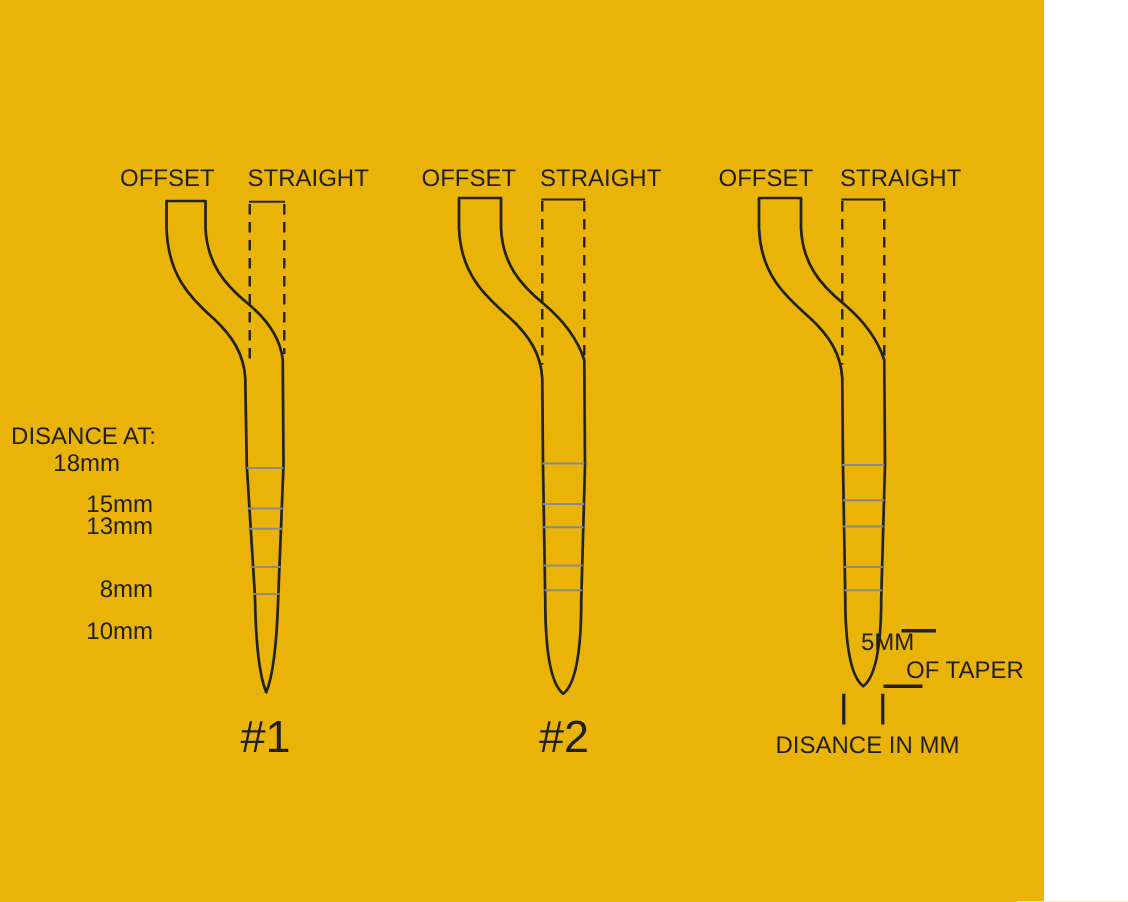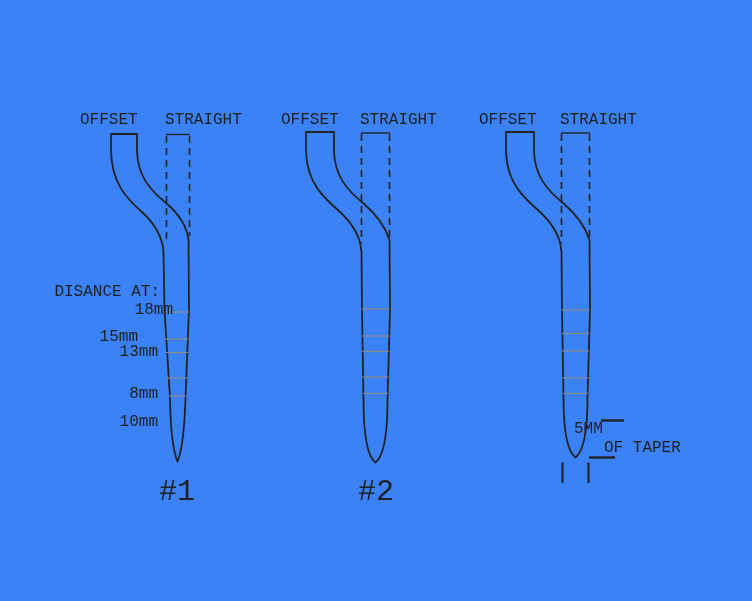--- a/index.html
+++ b/index.html
@@ -2,25 +2,25 @@
 <html><head>
 <meta charset="utf-8">
 <style>
   html, body {
     margin: 0;
     padding: 0;
     background: #ffffff;
   }
   .canvas {
     position: relative;
-    width: 752px;
+    width: 696px;
     height: 601px;
-    background: #3b82f6;
+    background: #eab308;
     overflow: hidden;
-    font-family: Liberation Mono, monospace;
+    font-family: Liberation Sans, sans-serif;
     color: #1f1f1f;
   }
   .canvas svg {
     position: absolute;
     left: 0;
     top: 0;
   }
   .lbl {
     position: absolute;
     font-size: 16px;
@@ -131,26 +131,27 @@
   <div class="lbl" style="left:80px;  top:112px;">OFFSET</div>
   <div class="lbl" style="left:165px; top:112px;">STRAIGHT</div>
 
   <div class="lbl" style="left:281px; top:112px;">OFFSET</div>
   <div class="lbl" style="left:360px; top:112px;">STRAIGHT</div>
 
   <div class="lbl" style="left:479px; top:112px;">OFFSET</div>
   <div class="lbl" style="left:560px; top:112px;">STRAIGHT</div>
 
   <div class="lbl-r" style="right:592px; top:284px;">DISANCE AT:</div>
-  <div class="lbl-r" style="right:579px; top:302px;margin-left:21px;">18mm</div>
-  <div class="lbl-r" style="right:614px; top:329px;">15mm</div>
+  <div class="lbl-r" style="right:616px; top:302px;margin-left:21px;">18mm</div>
+  <div class="lbl-r" style="right:594px; top:329px;">15mm</div>
   <div class="lbl-r" style="right:594px; top:344px;text-align:right;">13mm</div>
   <div class="lbl-r" style="right:594px; top:370px;margin-top:44px;">10mm</div>
   <div class="lbl-r" style="right:594px; top:386px;">8mm</div>
 
   <div class="caption" style="left:147px; top:477px;">#1</div>
   <div class="caption" style="left:346px; top:477px;">#2</div>
 
   <div class="lbl" style="left:574px; top:421px;">5MM</div>
   <div class="lbl" style="left:604px; top:440px;text-align:right;">OF TAPER</div>
 
+  <div class="lbl" style="left:517px; top:490px;">DISANCE IN MM</div>
 
 </div>
 
 </body></html>

